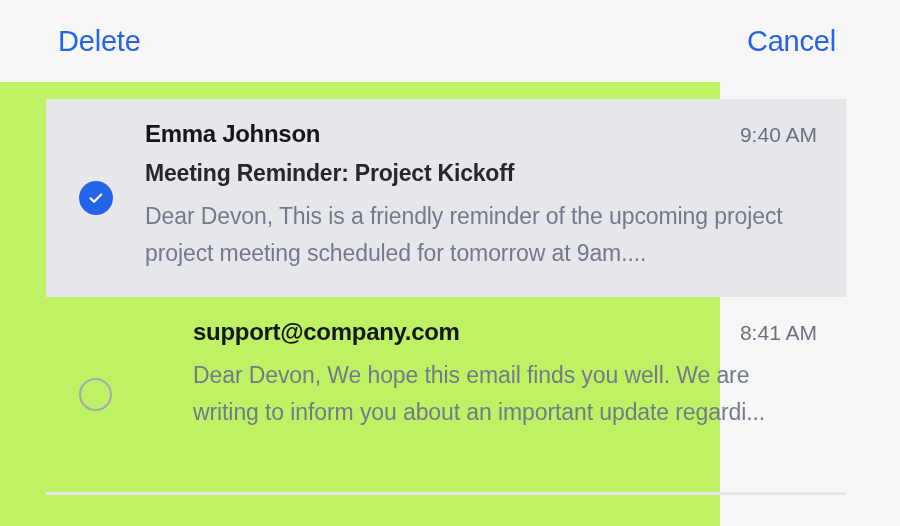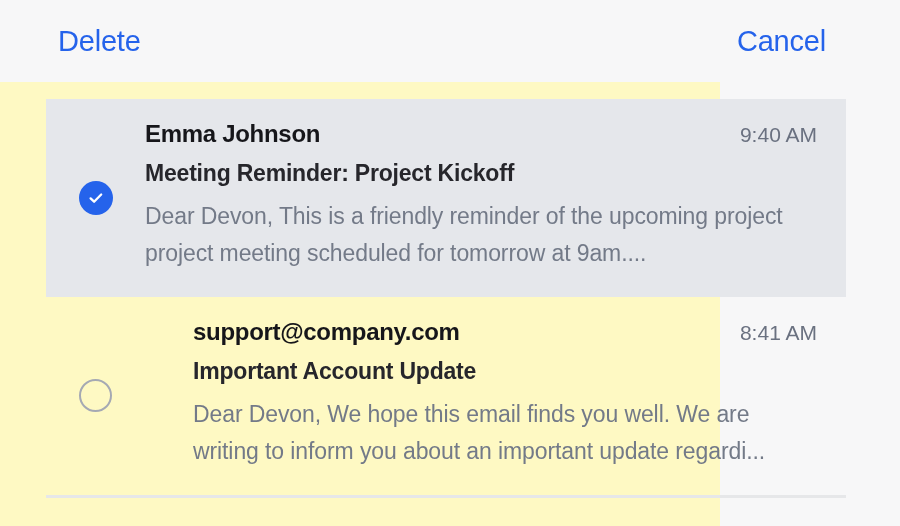--- a/index.html
+++ b/index.html
@@ -13,21 +13,21 @@
   body {
     background: #f7f7f8;
     font-family: "Liberation Sans", sans-serif;
     -webkit-font-smoothing: antialiased;
   }
 
   .screen {
     position: relative;
     width: 720px;
     height: 526px;
-    background: #fef9c3;
+    background: #bef264;
   }
 
   
   .action-bar {
     position: absolute;
     left: 0;
     top: 0;
     width: 900px;
     height: 82px;
     display: flex;
@@ -43,21 +43,21 @@
     color: #2563eb;
     background: none;
     border: none;
     font-family: "Liberation Sans", sans-serif;
     font-weight: 400;
     letter-spacing: -0.2px;
     cursor: pointer;
     padding: 0;
     white-space: nowrap;
   }
-  .action-btn.right { margin-right: 16px; }
+  .action-btn.right { margin-right: 6px; }
 
   
   .mail-list {
     position: absolute;
     left: 46px;
     top: 99px;
     width: 801px;
   }
 
   .mail-row {
@@ -196,19 +196,18 @@
 
     <div class="mail-row unselected">
       <div class="select-col">
         <span class="empty-circle"></span>
       </div>
       <div class="content-col">
         <div class="row-top">
           <div class="sender">support@company.com</div>
           <div class="timestamp">8:41 AM</div>
         </div>
-        <div class="subject">Important Account Update</div>
         <div class="preview">Dear Devon, We hope this email finds you well. We are writing to inform you about an important update regardi...</div>
       </div>
     </div>
 
   </div>
 </div>
 
 </body></html>

